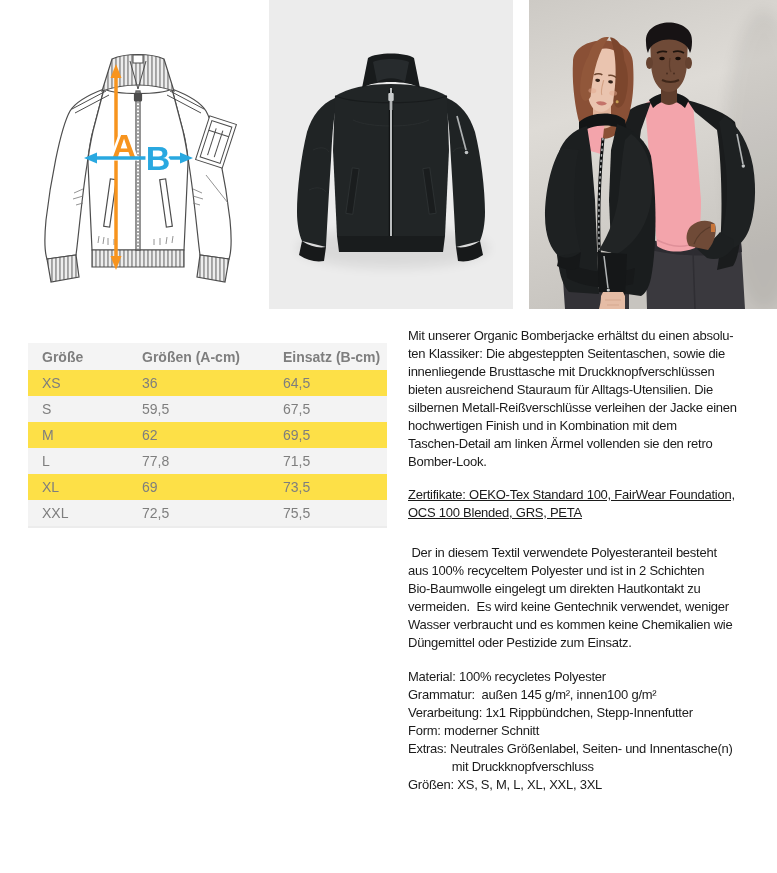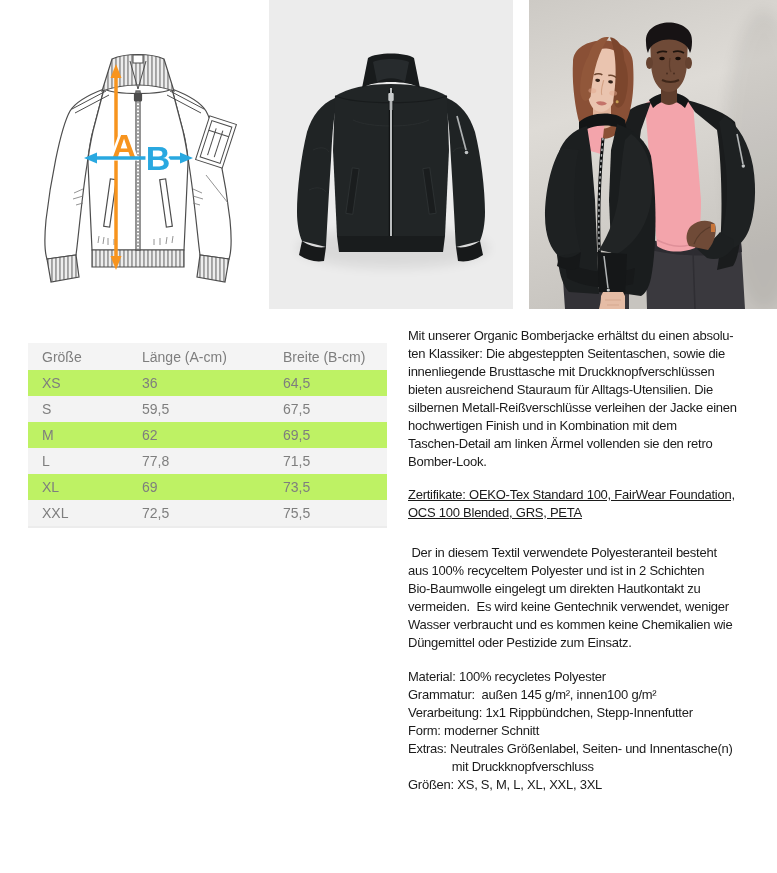--- a/index.html
+++ b/index.html
@@ -15,25 +15,25 @@
   
   table.size-table{
     position:absolute;left:28px;top:343px;width:359px;
     border-collapse:collapse;table-layout:fixed;
     font-size:14px;color:#7e7e7e;
   }
   table.size-table col.c1{width:100px;}
   table.size-table col.c2{width:141px;}
   table.size-table col.c3{width:118px;}
   table.size-table th{
-    background:#f4f4f4;font-weight:400;text-align:left;
+    background:#f4f4f4;font-weight:700;text-align:left;
     height:27px;padding:0 0 0 14px;
   }
   table.size-table td{height:26px;padding:0 0 0 14px;}
-  table.size-table tr.dark td{background:#bef264;}
+  table.size-table tr.dark td{background:#fde047;}
   table.size-table tr.light td{background:#f3f3f3;}
   table.size-table{border-bottom:2px solid #ececec;}
 
   
   .description{
     position:absolute;left:408px;top:327px;width:350px;
     font-size:13px;line-height:18px;color:#1b1b1b;letter-spacing:-0.25px;
   }
   .description p{margin:0 0 16px 0;white-space:pre-wrap;}
   .description p:nth-of-type(1){margin-bottom:15px;}
@@ -256,22 +256,22 @@
 
   <table class="size-table">
     <colgroup>
         <col class="c1">
         <col class="c2">
         <col class="c3">
       </colgroup>
     <thead>
       <tr>
         <th>Größe</th>
-        <th>Länge (A-cm)</th>
-        <th>Breite (B-cm)</th>
+        <th>Größen (A-cm)</th>
+        <th>Einsatz (B-cm)</th>
       </tr>
     </thead>
     <tbody>
       <tr class="dark">
         <td>XS</td>
         <td>36</td>
         <td>64,5</td>
       </tr>
       <tr class="light">
         <td>S</td>

